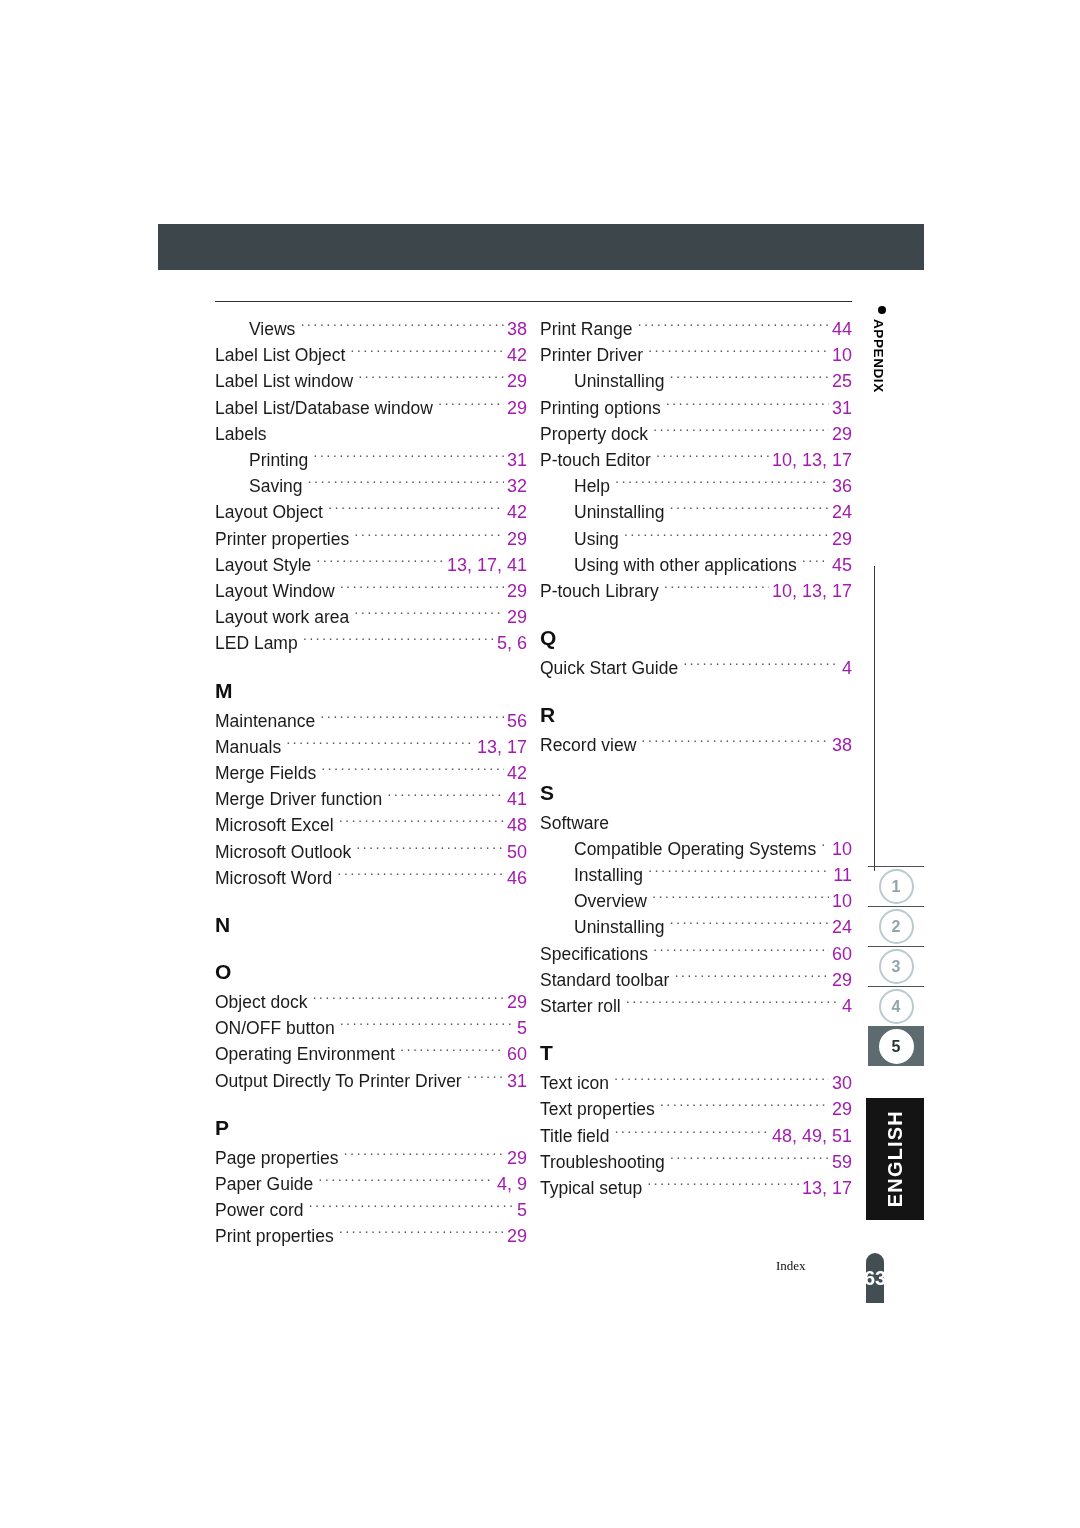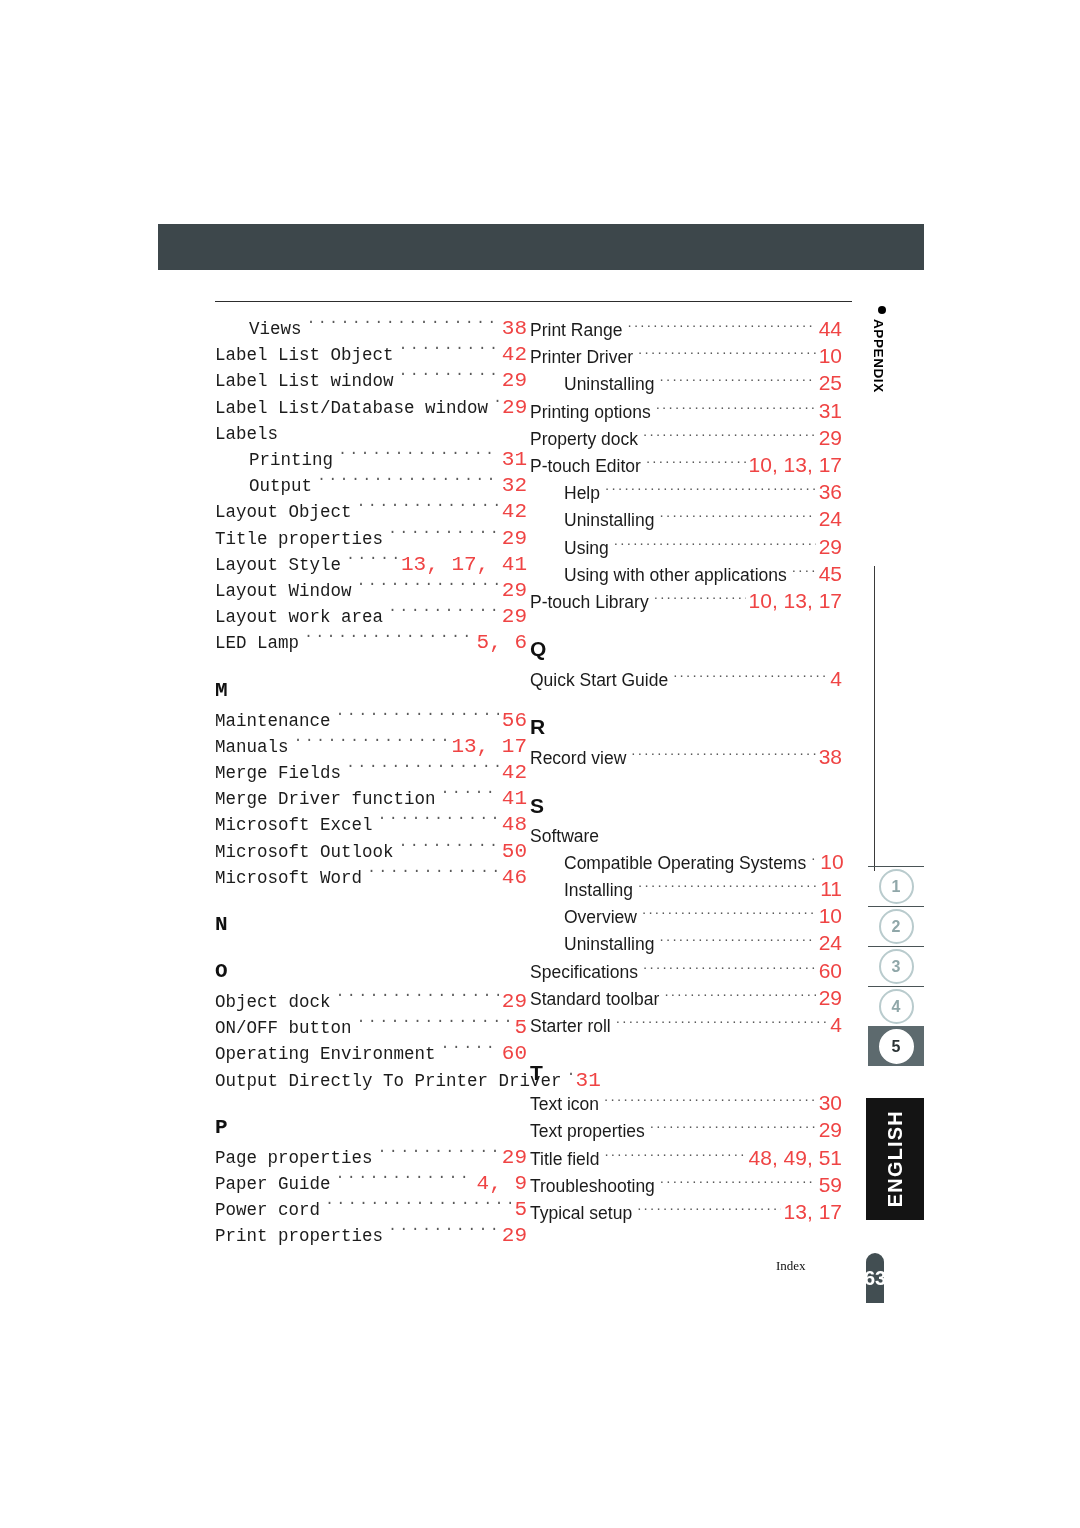--- a/index.html
+++ b/index.html
@@ -47,22 +47,22 @@
     position: absolute;
     left: 215px;
     top: 316px;
     width: 637px;
   }
   .col {
     position: absolute;
     top: 0;
     width: 312px;
   }
-  .col-left  { left: 0px; font-family: Liberation Mono, monospace; }
-  .col-right { left: 315px; }
+  .col-left  { left: 0px; }
+  .col-right { left: 325px; }
 
   
   .entry {
     display: flex;
     align-items: baseline;
     font-size: 17.5px;
     line-height: 26.2px;
     white-space: nowrap;
     color: #1b1b1b;
   }
@@ -83,22 +83,22 @@
     left: 0;
     bottom: 0.06em;
     letter-spacing: 2.3px;
     font-size: 15px;
     color: #5a5a5a;
     white-space: nowrap;
   }
   .entry .pageno {
     flex: 0 0 auto;
     padding-left: 3px;
-    font-size: 21px;
-    color: #ef4444;
+    font-size: 18px;
+    color: #a21caf;
   }
   .entry.sub { padding-left: 34px; }
   .entry.noleader .leader::before { content: ""; }
 
   
   .sec-letter {
     font-size: 21px;
     font-weight: bold;
     line-height: 26px;
     color: #101010;
@@ -265,31 +265,31 @@
           <span class="label">Labels</span>
           <span class="leader"></span>
           <span class="pageno"></span>
         </div>
         <div class="entry sub">
           <span class="label">Printing</span>
           <span class="leader"></span>
           <span class="pageno">31</span>
         </div>
         <div class="entry sub">
-          <span class="label">Output</span>
+          <span class="label">Saving</span>
           <span class="leader"></span>
           <span class="pageno">32</span>
         </div>
         <div class="entry">
           <span class="label">Layout Object</span>
           <span class="leader"></span>
           <span class="pageno">42</span>
         </div>
         <div class="entry">
-          <span class="label">Title properties</span>
+          <span class="label">Printer properties</span>
           <span class="leader"></span>
           <span class="pageno">29</span>
         </div>
         <div class="entry">
           <span class="label">Layout Style</span>
           <span class="leader"></span>
           <span class="pageno">13, 17, 41</span>
         </div>
         <div class="entry">
           <span class="label">Layout Window</span>

